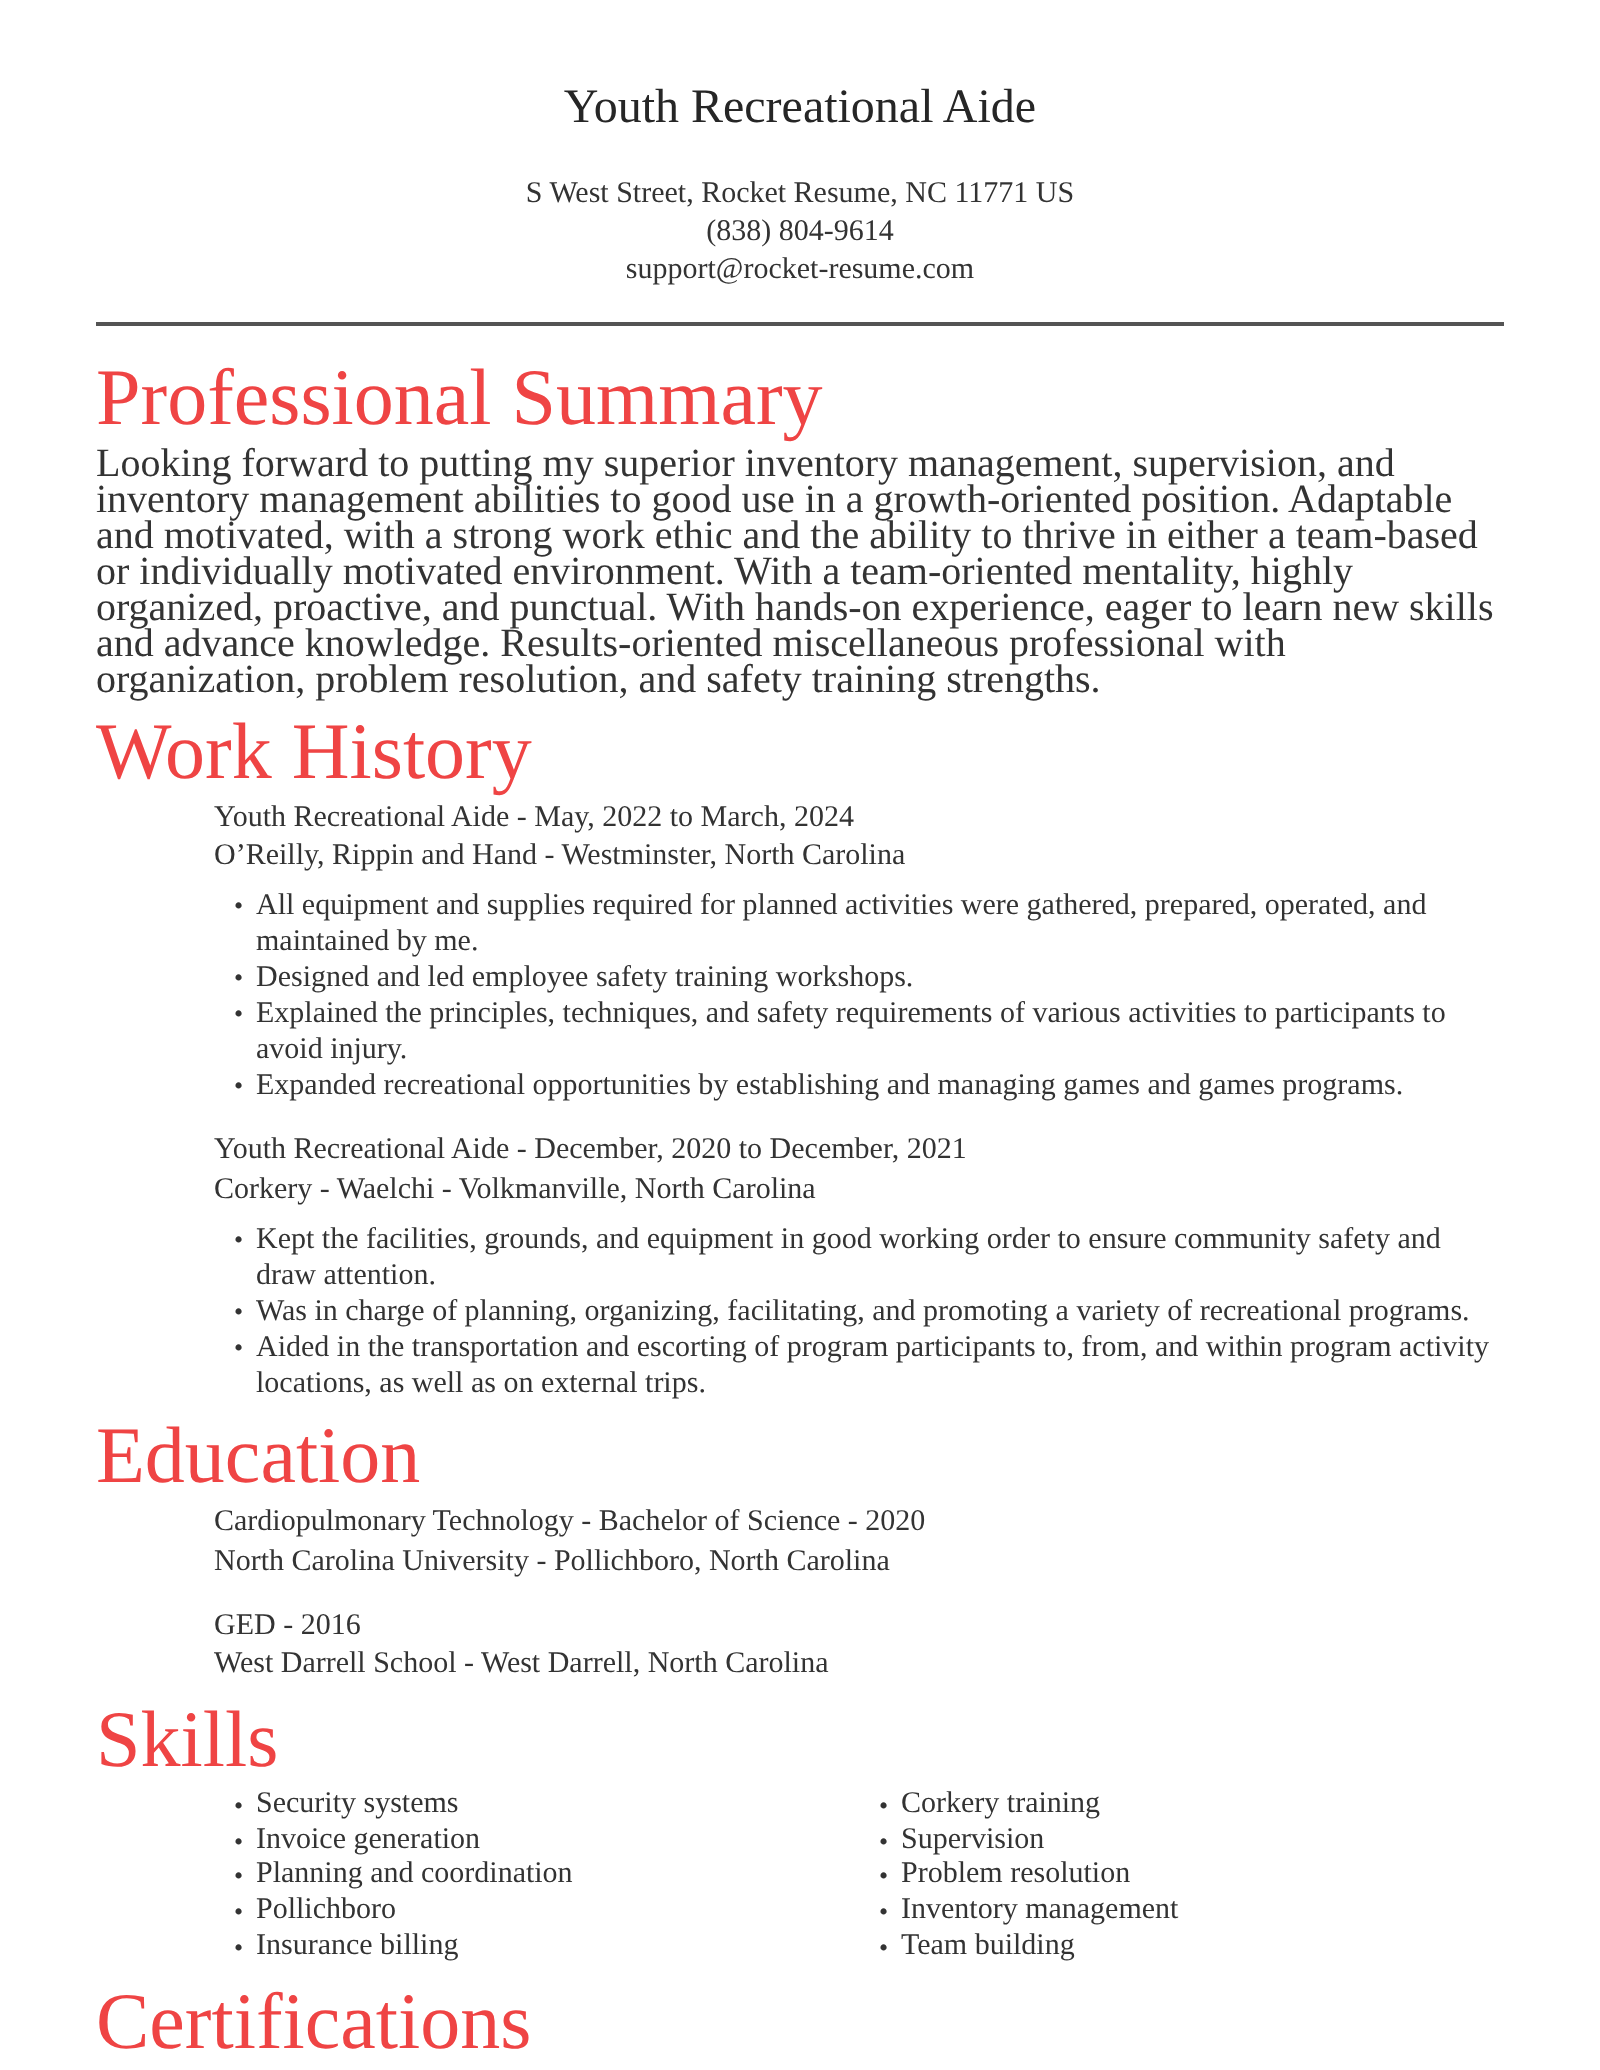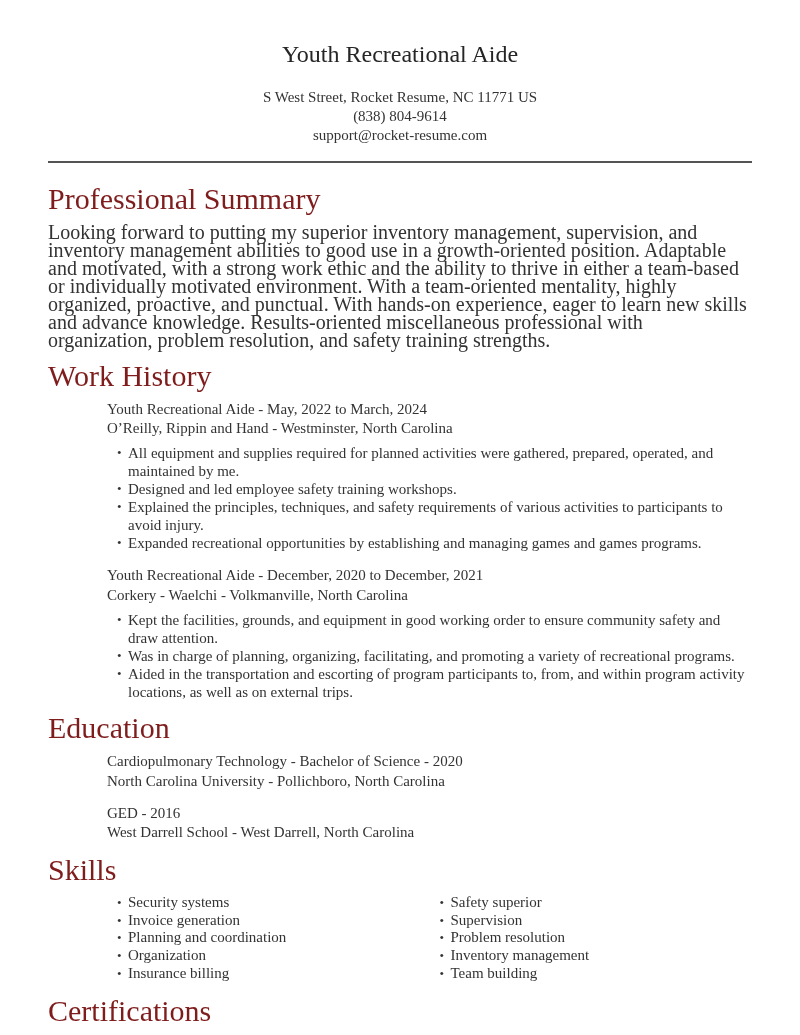--- a/index.html
+++ b/index.html
@@ -17,22 +17,22 @@
   }
   .contact { text-align: center; }
   .contact p { margin: 0; font-size: 15px; line-height: 19.2px; color: #333333; }
 
   hr.header-divider {
     border: none; border-top: 2px solid #545454;
     margin: 15px 0 0 0;
   }
 
   h2.section-title {
-    font-size: 30px; line-height: 34px; font-weight: 400;
-    margin: 10px 0 7px 0; color: #7f1d1d;
+    font-size: 40px; line-height: 34px; font-weight: 400;
+    margin: 10px 0 7px 0; color: #ef4444;
   }
   h2.section-title.first { margin-top: 19px; }
 
   .indent { margin-left: 59px; margin-right: 0; }
 
   p.summary-text { margin: 0; font-size: 20px; line-height: 18px; }
 
   .job { margin-top: 0; }
   .job + .job { margin-top: 14px; }
   .job p { margin: 0; font-size: 15px; line-height: 19.4px; }
@@ -122,25 +122,25 @@
     </div>
   </section>
 
   <section>
     <h2 class="section-title">Skills</h2>
     <div class="skills-grid indent">
       <ul class="bullets">
         <li>Security systems</li>
         <li>Invoice generation</li>
         <li>Planning and coordination</li>
-        <li>Organization</li>
+        <li>Pollichboro</li>
         <li>Insurance billing</li>
       </ul>
       <ul class="bullets">
-        <li>Safety superior</li>
+        <li>Corkery training</li>
         <li>Supervision</li>
         <li>Problem resolution</li>
         <li>Inventory management</li>
         <li>Team building</li>
       </ul>
     </div>
   </section>
 
   <section>
     <h2 class="section-title cert">Certifications</h2>

